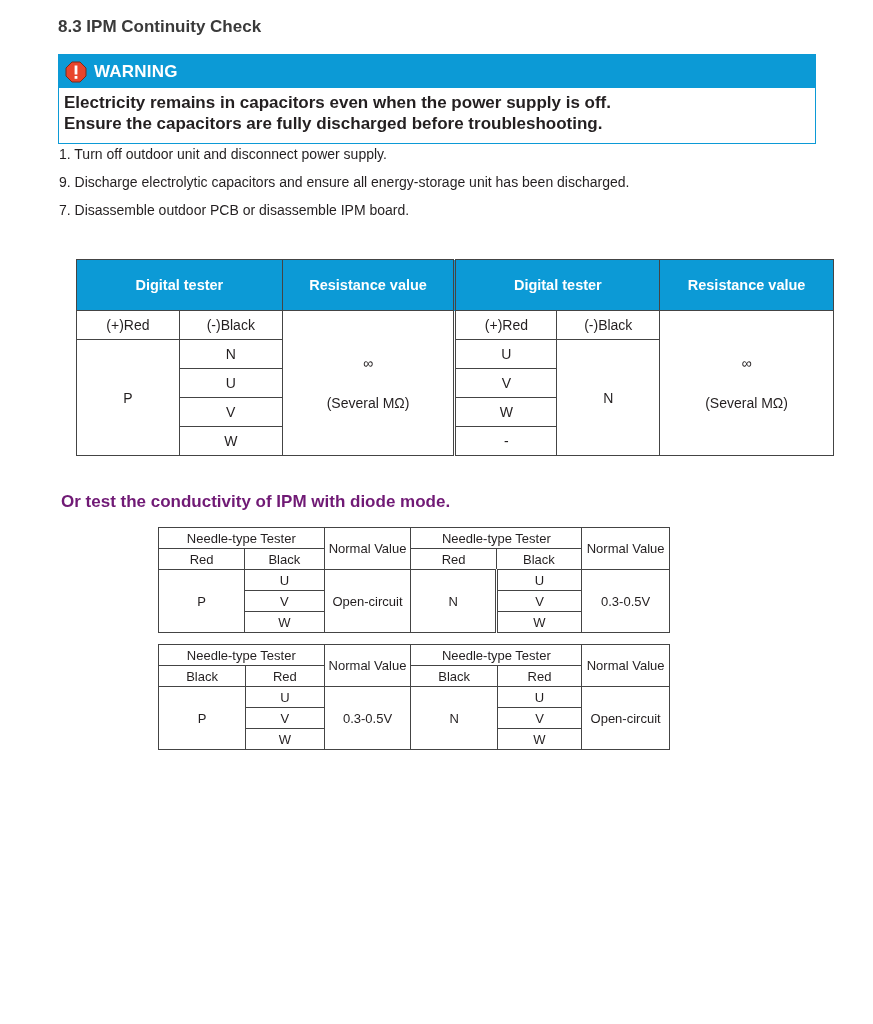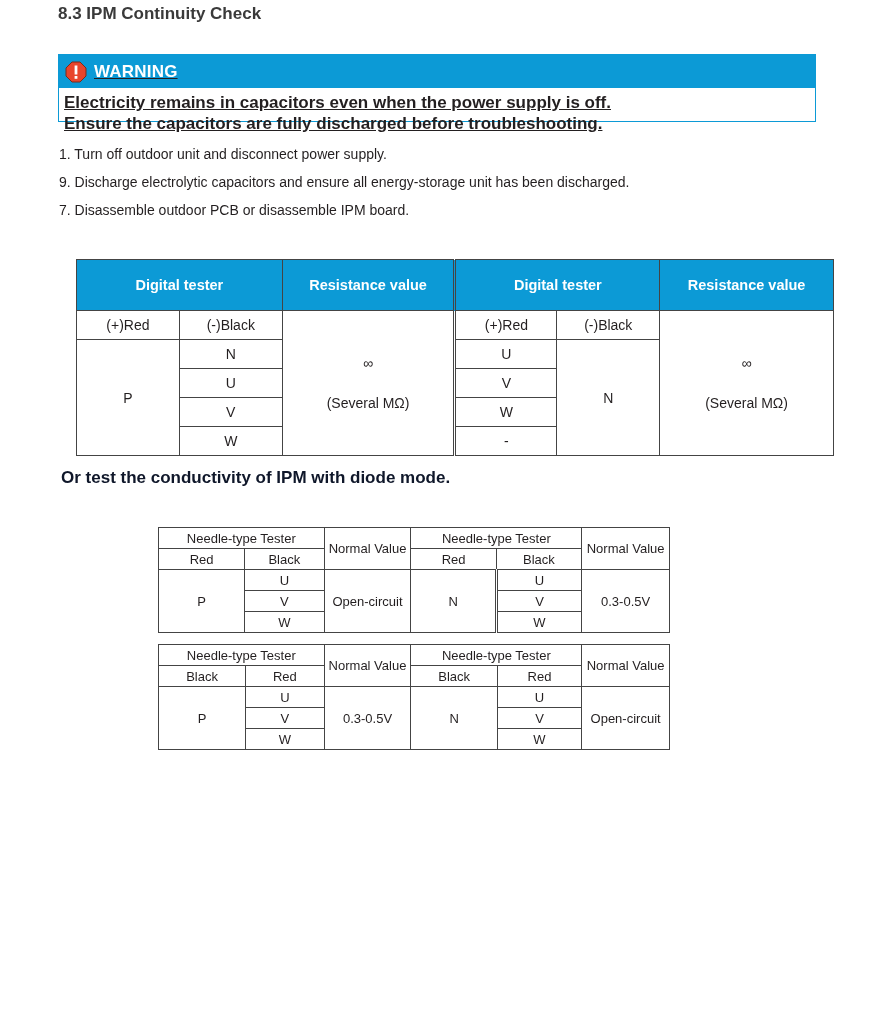--- a/index.html
+++ b/index.html
@@ -1,36 +1,36 @@
 <!DOCTYPE html>
 <html><head>
 <meta charset="utf-8">
 <style>
   html, body { margin: 0; padding: 0; background: #ffffff; }
   body { width: 873px; height: 1024px; position: relative; font-family: "Liberation Sans", sans-serif; color: #231f20; overflow: hidden; }
 
-  .title { position: absolute; left: 58px; top: 4px; font-size: 17px; font-weight: bold; color: #3a3a3a; }
+  .title { position: absolute; left: 58px; top: 17px; font-size: 17px; font-weight: bold; color: #3a3a3a; }
 
-  .warning { position: absolute; left: 58px; top: 54px; width: 758px; height: 68px; box-sizing: border-box; border: 1.5px solid #0c9ad6; text-decoration: underline; }
+  .warning { position: absolute; left: 58px; top: 54px; width: 758px; height: 90px; box-sizing: border-box; border: 1.5px solid #0c9ad6; }
   .warning-head { height: 33px; background: #0c9ad6; display: flex; align-items: center; padding-left: 6px; }
   .warning-icon { width: 22px; height: 22px; margin-right: 7px; }
   .warning-label { color: #fff; font-weight: bold; font-size: 17px; letter-spacing: 0.2px; }
   .warning-body { padding: 4px 0 0 5px; font-size: 17px; font-weight: bold; line-height: 21px; color: #231f20; }
 
   .steps { position: absolute; left: 59px; top: 145px; font-size: 14px; color: #231f20; }
   .step { height: 28px; line-height: 18px; }
 
   table { border-collapse: collapse; position: absolute; }
   .t1 { left: 76px; top: 259px; width: 758px; font-size: 14px; }
   .t1 td, .t1 th { border: 1.5px solid #444; text-align: center; padding: 0; }
   .t1 .sep { border-right: 3px double #444; }
   .t1 th { background: #0c9ad6; color: #fff; font-weight: bold; font-size: 14.5px; height: 50px; }
   .t1 td { height: 28px; }
 
-  .subtitle { position: absolute; left: 61px; top: 468px; font-size: 17px; font-weight: bold; color: #0f172a; }
+  .subtitle { position: absolute; left: 61px; top: 492px; font-size: 17px; font-weight: bold; color: #701a75; }
 
   .t2 { left: 158px; width: 512px; font-size: 13px; }
   .t2 td { border: 1.5px solid #444; text-align: center; padding: 0; height: 20px; }
   .t2a { top: 527px; }
   .t2b { top: 644px; }
   .t2 .dbl { border-right: 3px double #444; }
 </style>
 </head>
 <body>
 

